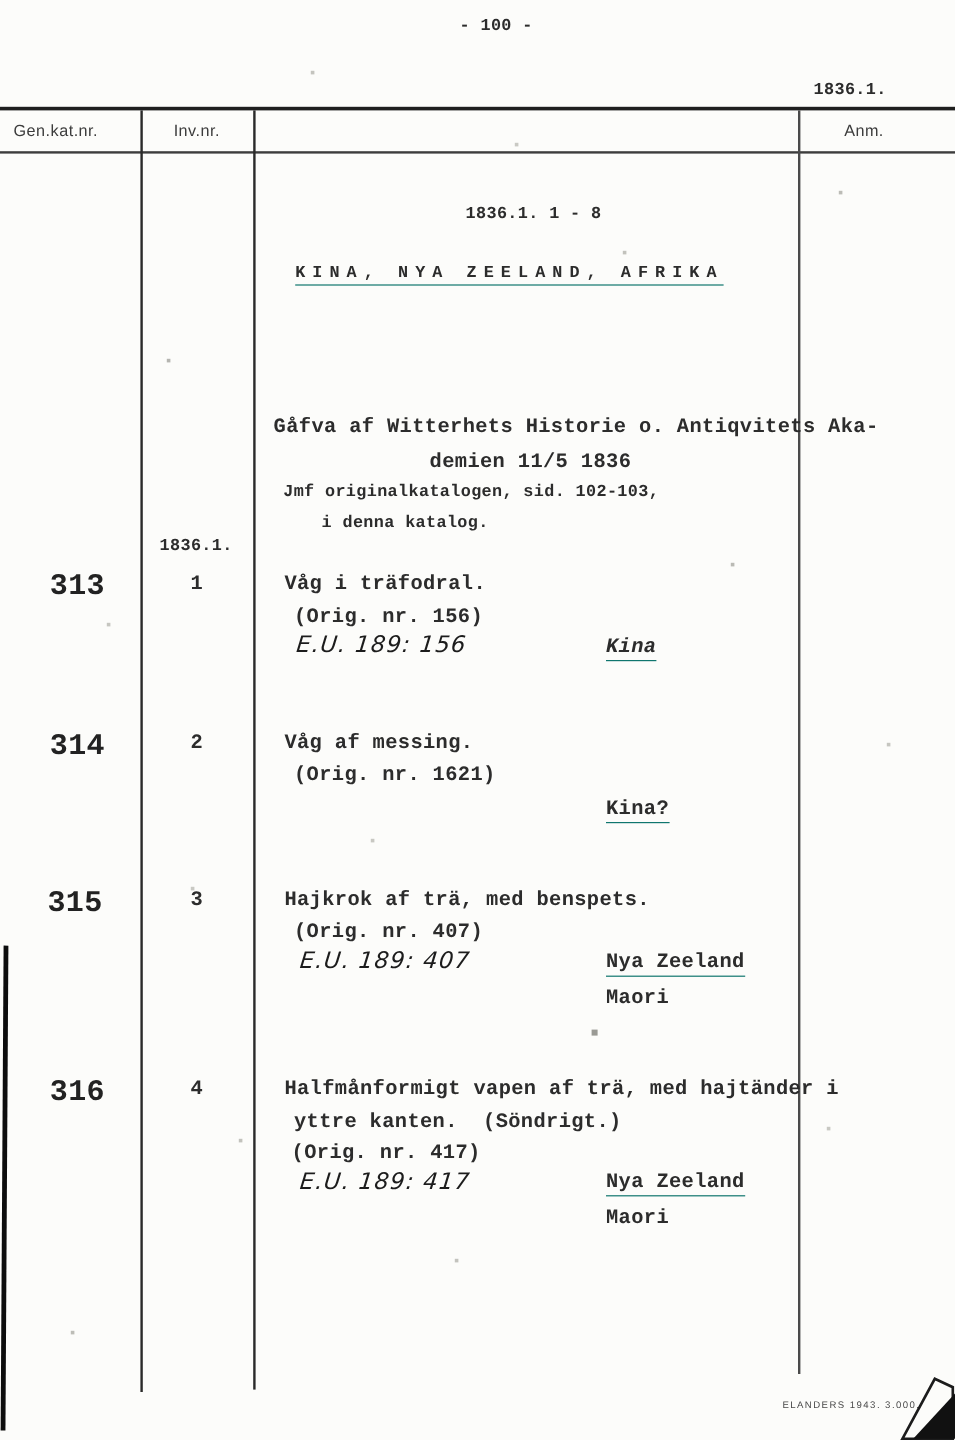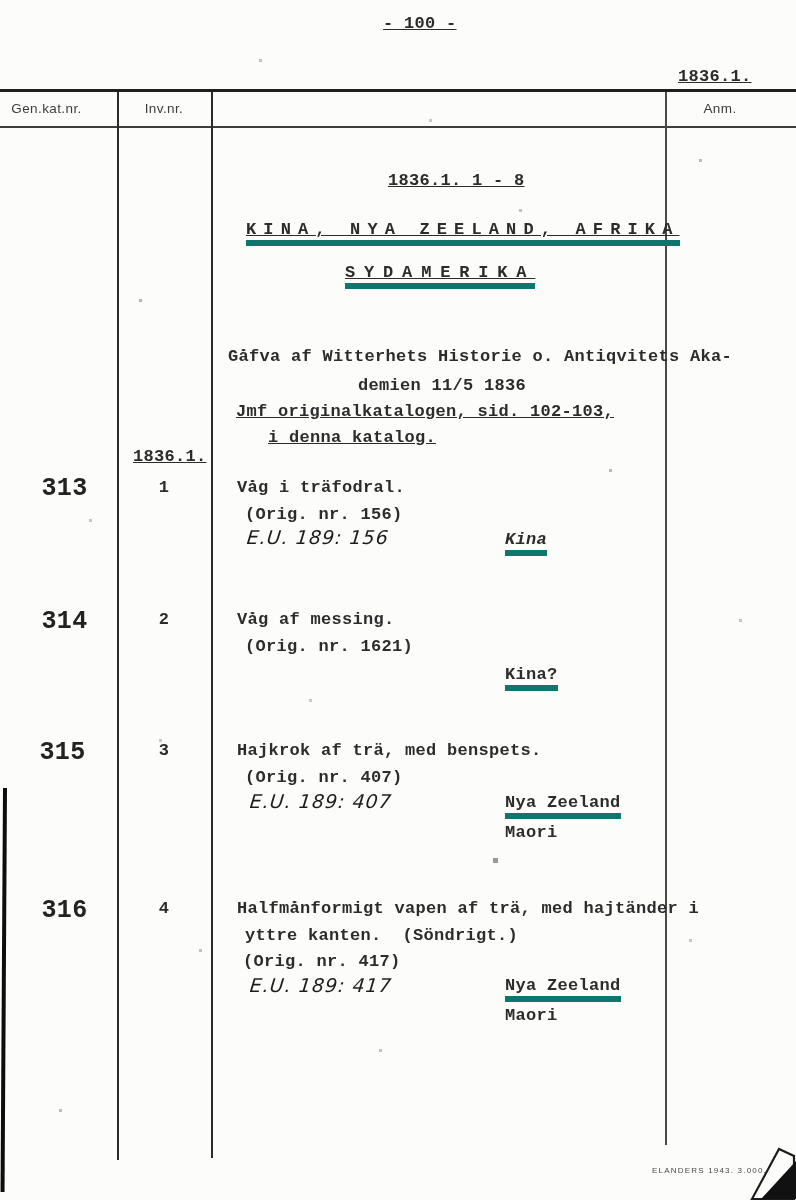--- a/index.html
+++ b/index.html
@@ -15,40 +15,40 @@
   .abs{position:absolute;}
   
   .tw{
     font-family:"Liberation Mono","DejaVu Sans Mono",monospace;
     font-weight:700;
     font-size:17px;
     letter-spacing:.3px;
     color:#2c2c2c;
     white-space:pre;
   }
-  .tw-big{font-size:17px;text-decoration:underline;}
+  .tw-big{font-size:14px;}
   .tw-num{font-size:25px;color:#222;}
   
   .form-label{
     font-family:"Liberation Sans","DejaVu Sans",sans-serif;
     font-size:13.5px;
     color:#3c3c3c;
     letter-spacing:.4px;
   }
   
   .hand{
     font-family:"DejaVu Sans",sans-serif;
     font-style:italic;
     font-size:19px;
     color:#1c1c1c;
     transform:skewX(-6deg);
     letter-spacing:1px;
     white-space:pre;
   }
-  .u{border-bottom:6px solid #0f766e;padding-bottom:1px;}
+  .u{border-bottom:1px solid #0f766e;padding-bottom:1px;}
   .spaced{letter-spacing:.42em;}
   .spaced2{letter-spacing:.52em;}
   
   .hr1{left:0;top:89px;width:796px;height:3px;background:#1f1f1f;}
   .hr2{left:0;top:126px;width:796px;height:2px;background:#3d3d3d;}
   .vline{width:2px;background:#2a2a2a;}
   .v1{left:117px;top:92px;height:1068px;}
   .v2{left:211px;top:92px;height:1066px;}
   .v3{left:665px;top:92px;height:1053px;background:#4a4a4a;}
   .left-edge{left:3px;top:788px;width:4px;height:404px;background:#0d0d0d;transform:rotate(.35deg);transform-origin:top left;}
@@ -79,21 +79,20 @@
   <div class="abs vline v2"></div>
   <div class="abs vline v3"></div>
   <div class="abs left-edge"></div>
 
   <div class="abs form-label center" style="left:0;width:93px;top:101px;">Gen.kat.nr.</div>
   <div class="abs form-label center" style="left:117px;width:94px;top:101px;">Inv.nr.</div>
   <div class="abs form-label center" style="left:665px;width:110px;top:101px;">Anm.</div>
 
   <div class="abs tw tw-big" style="left:388px;top:171px;">1836.1. 1 - 8</div>
   <div class="abs tw tw-big spaced u" style="left:246px;top:220px;">KINA, NYA ZEELAND, AFRIKA</div>
-  <div class="abs tw tw-big spaced2 u" style="left:345px;top:263px;">SYDAMERIKA</div>
 
   <div class="abs tw" style="left:228px;top:347px;">Gåfva af Witterhets Historie o. Antiqvitets Aka-</div>
   <div class="abs tw" style="left:358px;top:376px;">demien 11/5 1836</div>
   <div class="abs tw tw-big" style="left:236px;top:402px;">Jmf originalkatalogen, sid. 102-103,</div>
   <div class="abs tw tw-big" style="left:268px;top:428px;">i denna katalog.</div>
 
   <div class="abs tw tw-big" style="left:133px;top:447px;">1836.1.</div>
 
   <div class="abs tw tw-num center" style="left:22px;width:85px;top:474px;">313</div>
   <div class="abs tw center" style="left:117px;width:94px;top:478px;">1</div>

